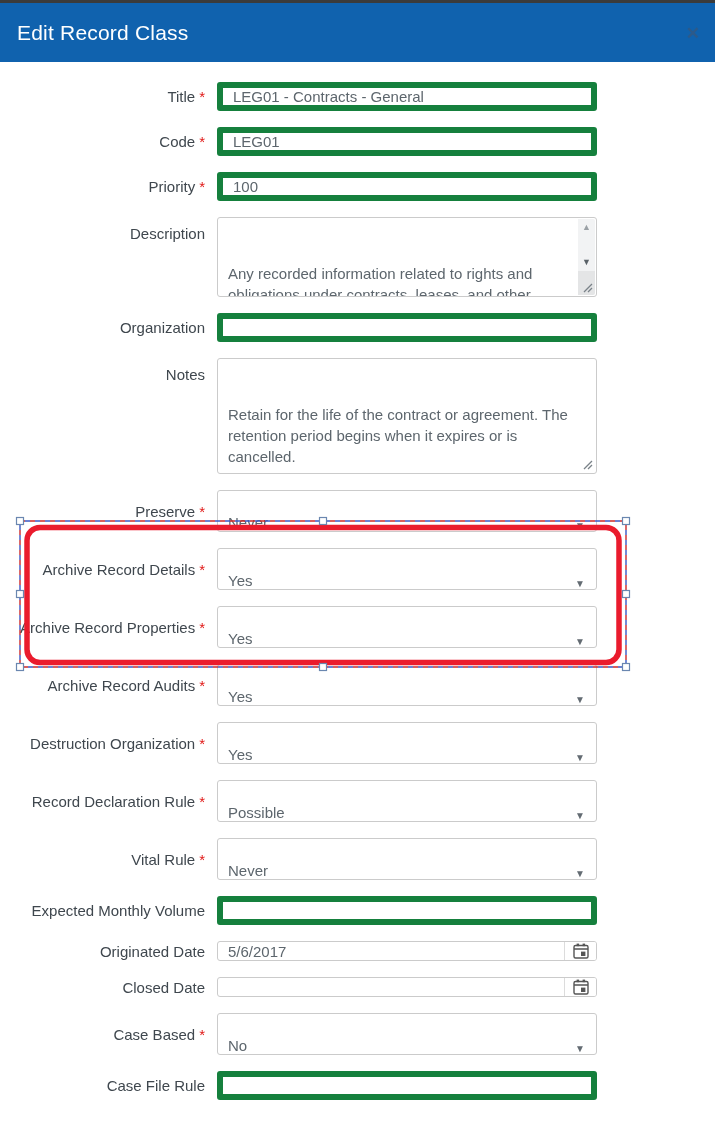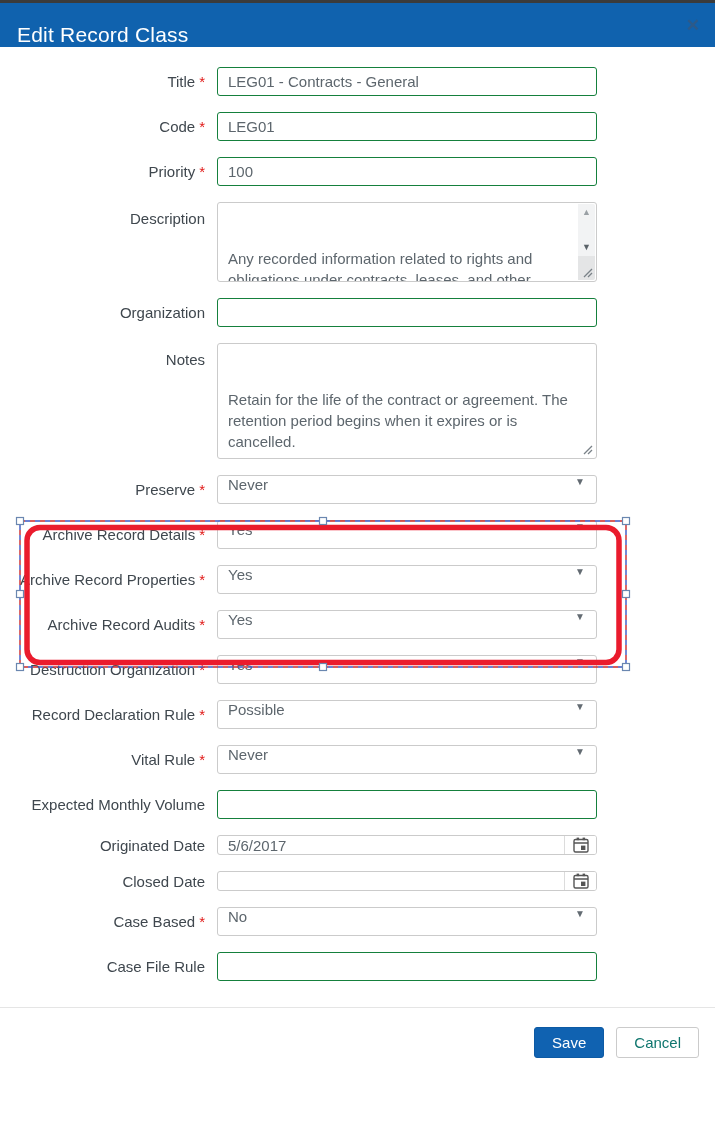--- a/index.html
+++ b/index.html
@@ -1,50 +1,50 @@
 <!DOCTYPE html>
 <html><head>
 <meta charset="utf-8">
 <style>
   html,body{margin:0;padding:0;background:#fff;}
   #app{position:relative;width:715px;height:1122px;overflow:hidden;background:#fff;
        font-family:"Liberation Sans",sans-serif;}
   .top-strip{height:3px;background:#3b3b3b;}
-  .hdr{height:44px;background:#1062ae;display:flex;align-items:flex-end;position:relative;}
+  .hdr{height:59px;background:#1062ae;display:flex;align-items:center;position:relative;}
   .hdr-title{color:#fff;font-size:21px;padding-left:17px;font-weight:400;letter-spacing:.2px;}
   .close{position:absolute;right:15px;top:50%;transform:translateY(-50%);color:#2c5a8a;
          font-size:17px;font-weight:700;cursor:pointer;line-height:1;}
   .form{padding-top:20px;}
   .row{display:flex;align-items:center;margin-bottom:16px;}
   .row.align-top{align-items:flex-start;}
   .row.align-top .lbl{padding-top:8px;}
   .lbl{width:205px;text-align:right;margin-right:12px;color:#3f474e;font-size:15px;
        white-space:nowrap;flex-shrink:0;}
   .req{color:#e01715;margin-left:4px;}
   .ctrl{width:380px;position:relative;}
-  .txt{width:100%;box-sizing:border-box;height:29px;border:1px solid #15803d;border-radius:3px;
+  .txt{width:100%;box-sizing:border-box;height:29px;border:6px solid #15803d;border-radius:3px;
        padding:0 10px;font-size:15px;color:#5d666d;font-family:"Liberation Sans",sans-serif;
        outline:none;background:#fff;}
   .fakearea{box-sizing:border-box;border:1px solid #cbcbcb;border-radius:3px;background:#fff;
        position:relative;font-size:15px;color:#5d666d;line-height:21px;padding:7px 10px;
        overflow:hidden;width:100%;}
   .txtbody{white-space:pre-wrap;margin-top:38px;}
   .ta-description{height:80px;padding-right:32px;}
   .ta-notes{height:116px;}
   .sbar{position:absolute;top:1px;right:1px;bottom:1px;width:17px;display:flex;
         flex-direction:column;overflow:hidden;border-radius:0 2px 2px 0;}
   .sb-track{height:52px;background:#f2f3f4;display:flex;flex-direction:column;align-items:center;
         justify-content:space-between;padding:4px 0;box-sizing:border-box;}
   .sb-up{color:#9aa0a5;font-size:9px;line-height:1;}
   .sb-down{color:#5a6268;font-size:9px;line-height:1;}
   .sb-corner{flex:1;background:#e4e5e6;position:relative;}
   .grip{position:absolute;bottom:2px;right:2px;line-height:0;}
   .grip-notes{position:absolute;bottom:3px;right:3px;line-height:0;}
-  .selectbox{box-sizing:border-box;height:29px;border:1px solid #cbcbcb;border-radius:3px;
-        display:flex;align-items:flex-start;justify-content:space-between;padding:0 10px;
+  .selectbox{box-sizing:border-box;height:42px;border:1px solid #cbcbcb;border-radius:3px;
+        display:flex;align-items:flex-end;justify-content:space-between;padding:0 10px;
         color:#5d666d;font-size:15px;background:#fff;cursor:pointer;}
   .chev{color:#636b72;font-size:10px;margin-right:1px;}
   .datebox{box-sizing:border-box;height:20px;border:1px solid #cbcbcb;border-radius:3px;
         display:flex;background:#fff;overflow:hidden;}
   .date-text{flex:1;display:flex;align-items:center;padding:0 10px;color:#5d666d;font-size:15px;}
   .date-btn{width:31px;border-left:1px solid #dcdcdc;display:flex;align-items:center;
         justify-content:center;cursor:pointer;background:#fff;}
   .footer-sep{border-top:1px solid #e5e5e5;margin-top:26px;}
   .footer{display:flex;justify-content:flex-end;gap:12px;padding:19px 16px 0 0;}
   .btn{height:31px;border-radius:3px;font-size:15px;padding:0 17px;cursor:pointer;

